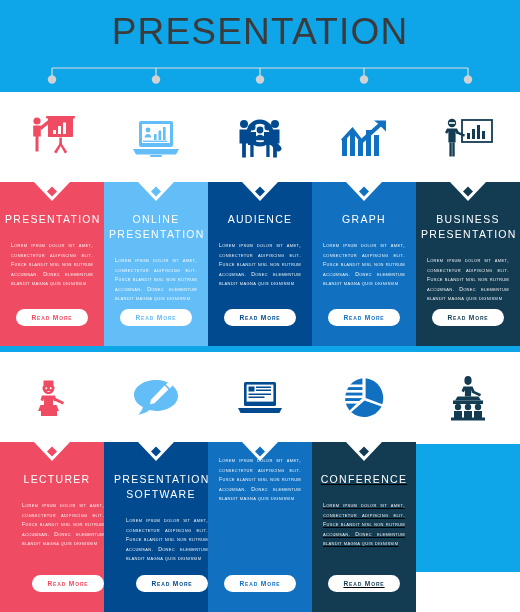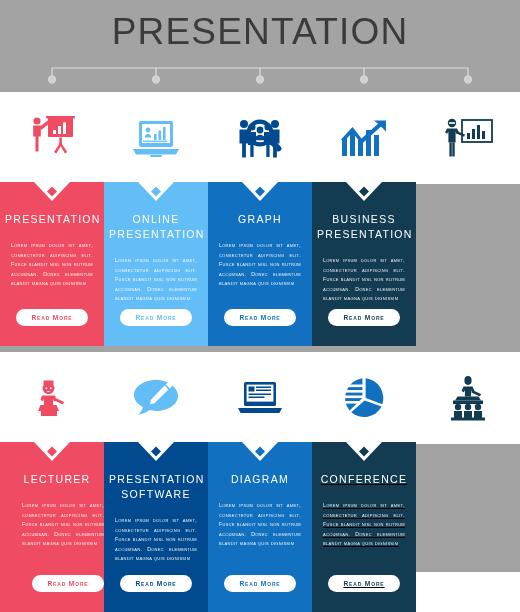--- a/index.html
+++ b/index.html
@@ -12,21 +12,21 @@
     height: 612px;
     overflow: hidden;
     font-family: "Liberation Sans", sans-serif;
     position: relative;
   }
 
   #infographic {
     position: relative;
     width: 520px;
     height: 572px;
-    background: #a3a3a3;
+    background: #0ea5e9;
   }
 
   
   .title-area {
     position: absolute;
     top: 0;
     left: 0;
     width: 520px;
     height: 62px;
     display: flex;
@@ -262,20 +262,29 @@
     <div class="panel" style="background:#63bdf7; height:164px;justify-content:center;">
       <svg class="notch" viewBox="0 0 104 24">
         <path d="M34 0 L52 19 L70 0 Z" fill="#ffffff"></path>
         <path d="M52 4.5 L57 9.5 L52 14.5 L47 9.5 Z" fill="#63bdf7"></path>
       </svg>
       <div class="panel-title">ONLINE PRESENTATION</div>
       <div class="panel-body">Lorem ipsum dolor sit amet, consectetur adipiscing elit. Fusce blandit nisl non rutrum accumsan. Donec elementum blandit magna quis dignissim</div>
       <button class="read-more" style="color:#63bdf7;">Read More</button>
     </div>
 
+    <div class="panel" style="background:#024a8f; height:164px;">
+      <svg class="notch" viewBox="0 0 104 24">
+        <path d="M34 0 L52 19 L70 0 Z" fill="#ffffff"></path>
+        <path d="M52 4.5 L57 9.5 L52 14.5 L47 9.5 Z" fill="#024a8f"></path>
+      </svg>
+      <div class="panel-title">AUDIENCE</div>
+      <div class="panel-body">Lorem ipsum dolor sit amet, consectetur adipiscing elit. Fusce blandit nisl non rutrum accumsan. Donec elementum blandit magna quis dignissim</div>
+      <button class="read-more" style="color:#024a8f;">Read More</button>
+    </div>
 
     <div class="panel" style="background:#1171c0; height:164px;">
       <svg class="notch" viewBox="0 0 104 24">
         <path d="M34 0 L52 19 L70 0 Z" fill="#ffffff"></path>
         <path d="M52 4.5 L57 9.5 L52 14.5 L47 9.5 Z" fill="#1171c0"></path>
       </svg>
       <div class="panel-title">GRAPH</div>
       <div class="panel-body">Lorem ipsum dolor sit amet, consectetur adipiscing elit. Fusce blandit nisl non rutrum accumsan. Donec elementum blandit magna quis dignissim</div>
       <button class="read-more" style="color:#1171c0;">Read More</button>
     </div>
@@ -377,36 +386,35 @@
       <svg class="notch" viewBox="0 0 104 24">
         <path d="M34 0 L52 19 L70 0 Z" fill="#ffffff"></path>
         <path d="M52 4.5 L57 9.5 L52 14.5 L47 9.5 Z" fill="#ef4c63"></path>
       </svg>
       <div class="panel-title">LECTURER</div>
       <div class="panel-body">Lorem ipsum dolor sit amet, consectetur adipiscing elit. Fusce blandit nisl non rutrum accumsan. Donec elementum blandit magna quis dignissim</div>
       <button class="read-more" style="color:#ef4c63;">Read More</button>
     </div>
 
 
-    <div class="panel" style="background:#024a8f; height:170px;">
+    <div class="panel" style="background:#024a8f; height:170px;align-items:flex-end;">
       <svg class="notch" viewBox="0 0 104 24">
         <path d="M34 0 L52 19 L70 0 Z" fill="#ffffff"></path>
         <path d="M52 4.5 L57 9.5 L52 14.5 L47 9.5 Z" fill="#024a8f"></path>
       </svg>
       <div class="panel-title">PRESENTATION SOFTWARE</div>
       <div class="panel-body">Lorem ipsum dolor sit amet, consectetur adipiscing elit. Fusce blandit nisl non rutrum accumsan. Donec elementum blandit magna quis dignissim</div>
       <button class="read-more" style="color:#024a8f;">Read More</button>
     </div>
 
     <div class="panel" style="background:#1171c0; height:170px;">
       <svg class="notch" viewBox="0 0 104 24">
         <path d="M34 0 L52 19 L70 0 Z" fill="#ffffff"></path>
         <path d="M52 4.5 L57 9.5 L52 14.5 L47 9.5 Z" fill="#1171c0"></path>
       </svg>
-      <div class="panel-title">DIAGRAM</div>
       <div class="panel-body">Lorem ipsum dolor sit amet, consectetur adipiscing elit. Fusce blandit nisl non rutrum accumsan. Donec elementum blandit magna quis dignissim</div>
       <button class="read-more" style="color:#1171c0;">Read More</button>
     </div>
 
     <div class="panel" style="background:#133c53; height:170px;text-decoration:underline;">
       <svg class="notch" viewBox="0 0 104 24">
         <path d="M34 0 L52 19 L70 0 Z" fill="#ffffff"></path>
         <path d="M52 4.5 L57 9.5 L52 14.5 L47 9.5 Z" fill="#133c53"></path>
       </svg>
       <div class="panel-title">CONFERENCE</div>

